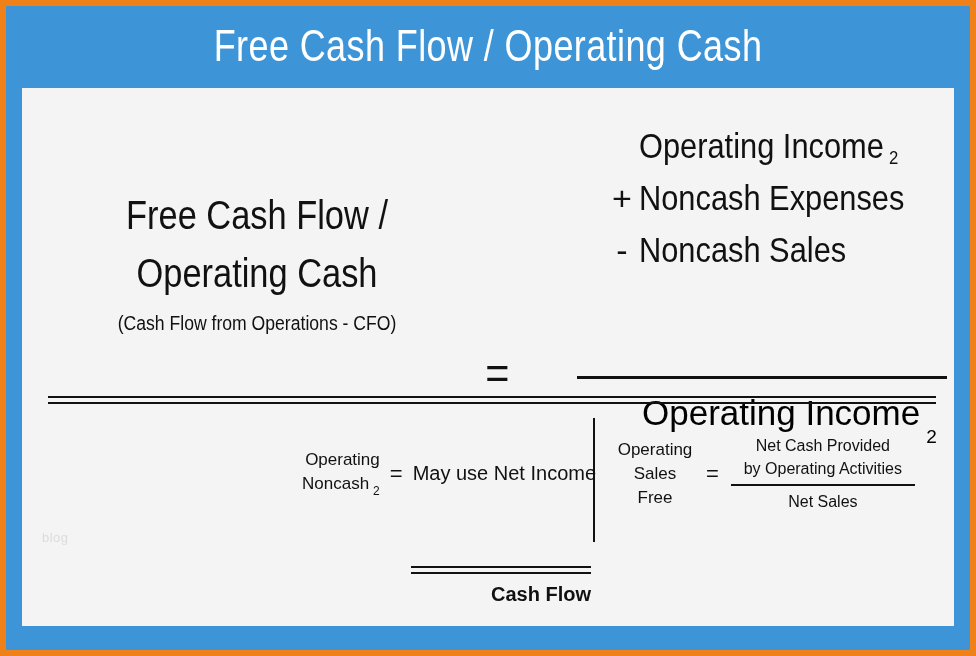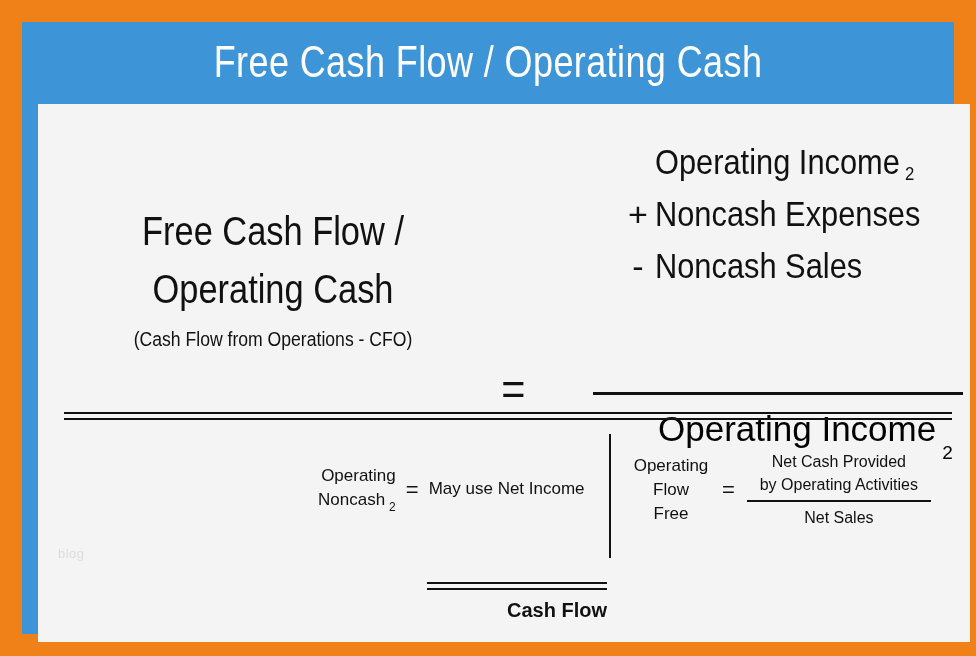--- a/index.html
+++ b/index.html
@@ -14,21 +14,21 @@
     font-family: "Liberation Sans", sans-serif;
   }
 
   
   #poster {
     position: relative;
     width: 976px;
     height: 656px;
     box-sizing: border-box;
     background: #f08018;           
-    padding: 22px;
+    padding: 6px;
   }
   #blue-frame {
     position: relative;
     width: 100%;
     height: 100%;
     box-sizing: border-box;
     background: #3d95d8;           
   }
 
   
@@ -183,21 +183,21 @@
   }
   #note-left .stack .sub2 { font-size: 12px; top: 6px; padding-left: 4px; }
   #note-left .eq {
     font-size: 22px;
     padding: 0 10px;
     position: relative;
     top: 1px;
   }
   #note-left .rhs {
     text-align: center;
-    font-size: 17px;
+    font-size: 20px;
     line-height: 24px;
     white-space: nowrap;
   }
 
   
   #note-right {
     position: absolute;
     left: 594px;
     top: 24px;
     display: flex;
@@ -318,21 +318,21 @@
           </div>
           <div class="eq">=</div>
           <div class="rhs">
             <div>May use Net Income</div>
           </div>
         </div>
 
         <div id="note-right">
           <div class="stack">
             <div>Operating</div>
-            <div>Flow</div>
+            <div>Sales</div>
             <div>Free</div>
           </div>
           <div class="eq">=</div>
           <div class="frac">
             <div class="fnum">Net Cash Provided</div>
             <div class="fnum">by Operating Activities</div>
             <div class="fbar"></div>
             <div class="fden">Net Sales</div>
           </div>
         </div>

